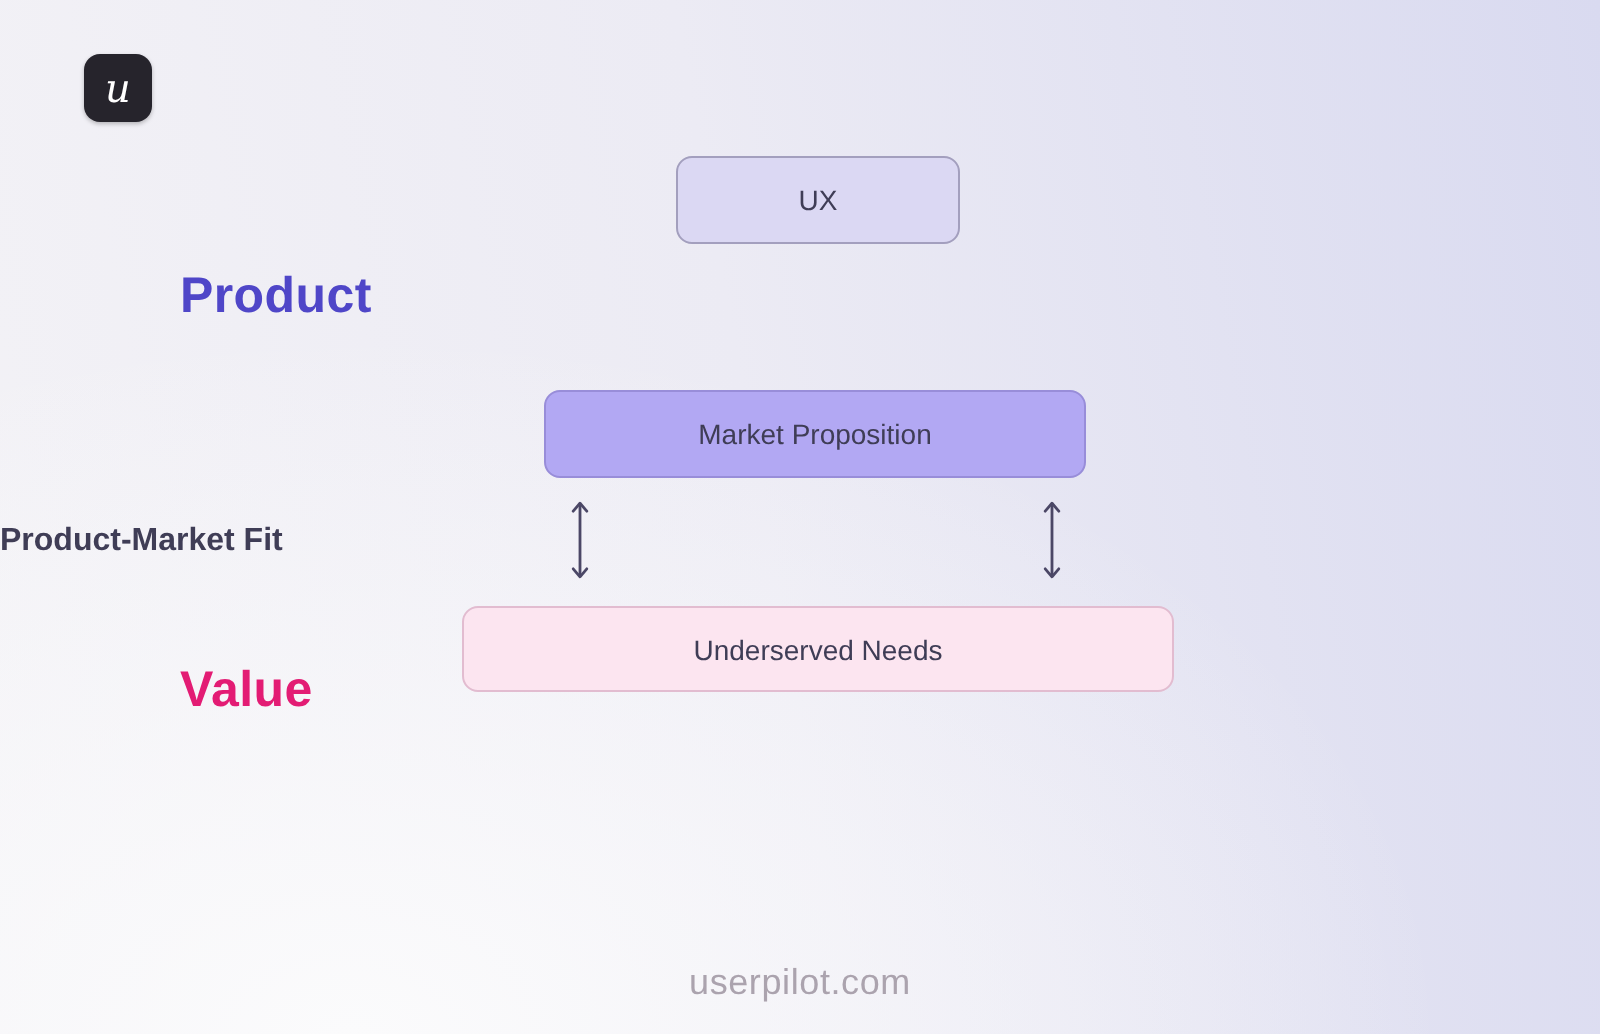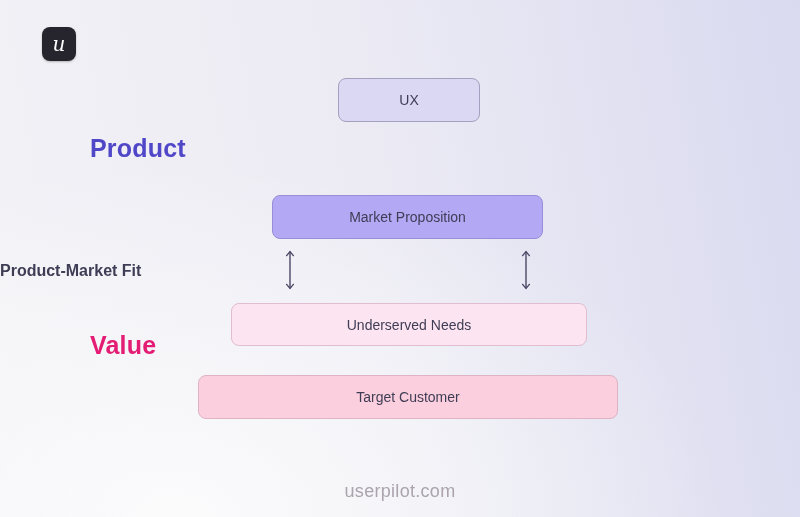--- a/index.html
+++ b/index.html
@@ -110,19 +110,16 @@
       </svg>
     </span>
   </div>
 
   <div class="section-label market">Value</div>
 
   <div class="layer un">
     <span>Underserved Needs</span>
   </div>
 
-  <div class="layer tc">
-    <span>Target Customer</span>
-  </div>
 
   <div class="footer">userpilot.com</div>
 
 </div>
 
 </body></html>

